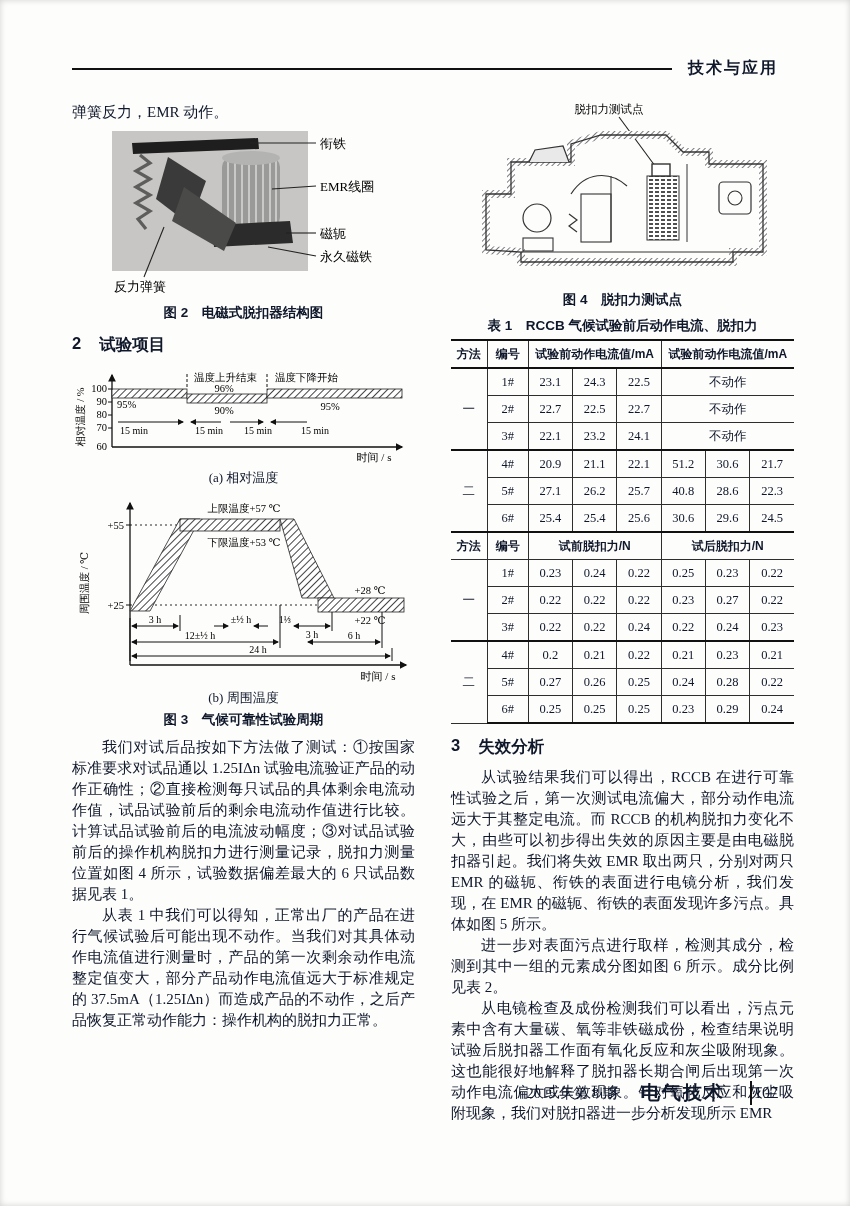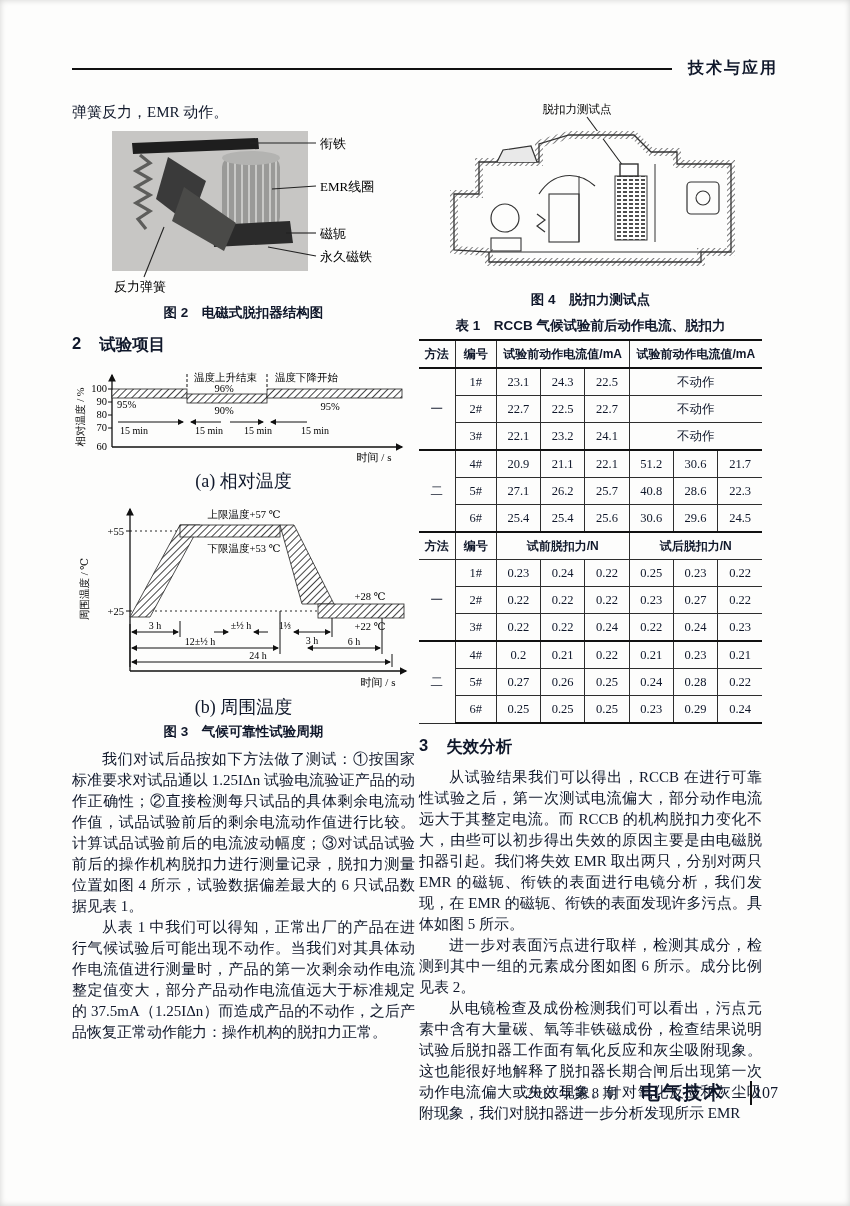--- a/index.html
+++ b/index.html
@@ -5,29 +5,29 @@
   html,body{margin:0;padding:0;background:#ddd;}
   .page{width:850px;height:1206px;background:#fdfdfc;position:relative;margin:0 auto;
         font-family:"Liberation Serif","DejaVu Serif",serif;color:#0f172a;
         box-shadow:inset 0 0 6px rgba(0,0,0,.18);overflow:hidden;}
   
   .page-header{position:absolute;top:58px;left:72px;width:706px;display:flex;align-items:center;}
   .header-rule{flex:1;height:2px;background:#111;}
   .header-label{margin-left:16px;font-family:"Liberation Sans","DejaVu Sans",sans-serif;
                 font-weight:bold;font-size:16px;letter-spacing:2px;}
   
-  .columns{position:absolute;top:102px;left:72px;width:706px;display:flex;gap:4px;}
+  .columns{position:absolute;top:102px;left:72px;width:706px;display:flex;gap:36px;}
   .col{width:343px;}
   p.body-text{margin:0;text-indent:2em;font-size:15px;line-height:21px;text-align:justify;}
   p.no-indent{text-indent:0;}
   .sec-h{font-family:"Liberation Sans","DejaVu Sans",sans-serif;font-weight:bold;
          font-size:16.5px;margin:12px 0 9px 0;display:flex;gap:18px;}
   .fig-caption{text-align:center;font-family:"Liberation Sans","DejaVu Sans",sans-serif;
                font-weight:bold;font-size:13.5px;margin:3px 0 8px 0;}
-  .sub-caption{text-align:center;font-size:18px;margin:0 0 4px 0;}
+  .sub-caption{text-align:center;font-size:13px;margin:0 0 4px 0;}
   .tbl-title{text-align:center;font-family:"Liberation Sans","DejaVu Sans",sans-serif;
              font-weight:bold;font-size:13.5px;margin:6px 0 4px 0;}
   
   table.t1{width:100%;border-collapse:collapse;font-size:12.5px;table-layout:fixed;}
   table.t1 td{border:1px solid #2e2e2e;text-align:center;padding:3px 1px;height:20px;}
   table.t1 td:first-child{border-left:none;}
   table.t1 td:last-child{border-right:none;}
   table.t1 tr.bt td{border-top:2.5px solid #111;}
   table.t1 tr.bb td{border-bottom:2.5px solid #111;}
   table.t1 td.hd{font-family:"Liberation Sans","DejaVu Sans",sans-serif;font-weight:600;font-size:12px;}

